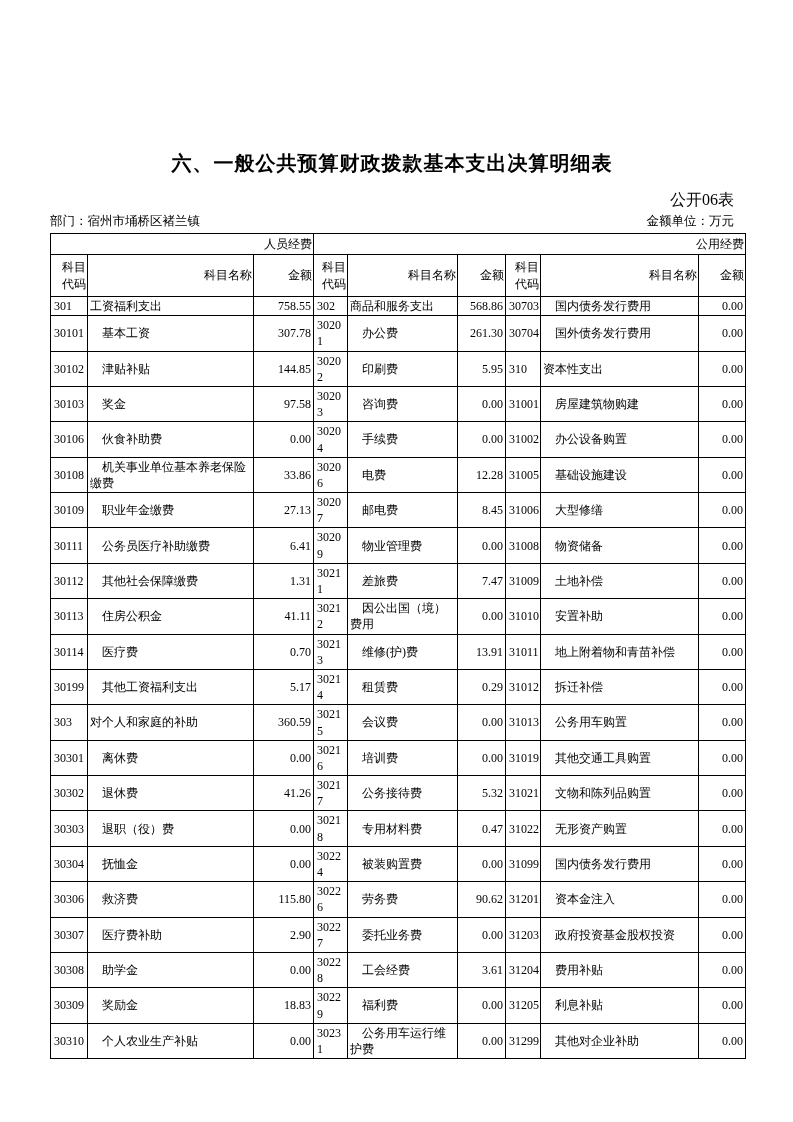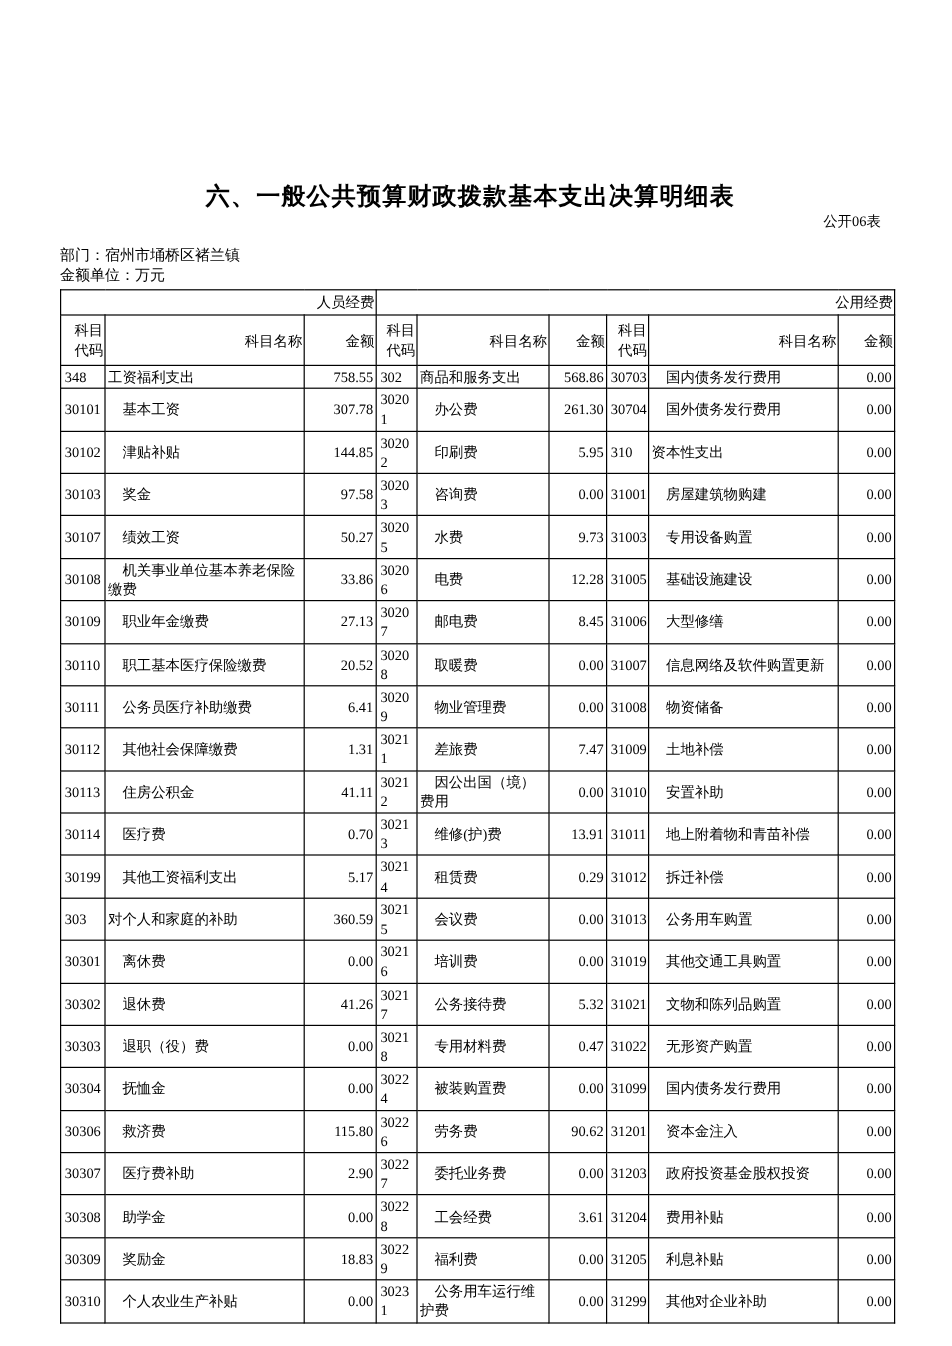--- a/index.html
+++ b/index.html
@@ -8,24 +8,24 @@
     width:782px; height:1122px; background:#fff; color:#000;
     position:relative; overflow:hidden;
     font-family:"Liberation Serif","DejaVu Serif",serif;
   }
   .content { padding:150px 48px 0 50px; }
   .doc-title {
     text-align:center; font-size:20px; font-weight:bold;
     font-family:"Liberation Sans","DejaVu Sans",sans-serif;
     letter-spacing:1px;
   }
-  .meta-right { text-align:right; font-size:12px; margin-top:0; line-height:1.3; }
+  .meta-right { text-align:right; font-size:16px; margin-top:13px; line-height:1.3; }
   .meta-row {
     display:flex; justify-content:space-between; font-size:12.5px;
-    margin-top:12px; line-height:1.3;flex-direction:column;
+    margin-top:2px; line-height:1.3;
   }
   table.budget {
     border-collapse:collapse; table-layout:fixed; width:695px;
     margin-top:4px; font-size:12px;
   }
   table.budget th, table.budget td {
     border:1px solid #000; vertical-align:middle; line-height:1.35;
     overflow:hidden;
   }
   table.budget { border:1.5px solid #000; }
@@ -76,21 +76,21 @@
           <th>科目代码</th>
           <th>科目名称</th>
           <th>金额</th>
           <th>科目代码</th>
           <th>科目名称</th>
           <th>金额</th>
         </tr>
       </thead>
       <tbody>
           <tr>
-            <td class="code">348</td>
+            <td class="code">301</td>
             <td class="name">工资福利支出</td>
             <td class="amt">758.55</td>
             <td class="code">302</td>
             <td class="name">商品和服务支出</td>
             <td class="amt">568.86</td>
             <td class="code">30703</td>
             <td class="name l1">国内债务发行费用</td>
             <td class="amt">0.00</td>
           </tr>
           <tr>
@@ -120,28 +120,28 @@
             <td class="name l1">奖金</td>
             <td class="amt">97.58</td>
             <td class="code">30203</td>
             <td class="name l1">咨询费</td>
             <td class="amt">0.00</td>
             <td class="code">31001</td>
             <td class="name l1">房屋建筑物购建</td>
             <td class="amt">0.00</td>
           </tr>
           <tr>
-            <td class="code">30107</td>
-            <td class="name l1">绩效工资</td>
-            <td class="amt">50.27</td>
-            <td class="code">30205</td>
-            <td class="name l1">水费</td>
-            <td class="amt">9.73</td>
-            <td class="code">31003</td>
-            <td class="name l1">专用设备购置</td>
+            <td class="code">30106</td>
+            <td class="name l1">伙食补助费</td>
+            <td class="amt">0.00</td>
+            <td class="code">30204</td>
+            <td class="name l1">手续费</td>
+            <td class="amt">0.00</td>
+            <td class="code">31002</td>
+            <td class="name l1">办公设备购置</td>
             <td class="amt">0.00</td>
           </tr>
           <tr>
             <td class="code">30108</td>
             <td class="name l1">机关事业单位基本养老保险缴费</td>
             <td class="amt">33.86</td>
             <td class="code">30206</td>
             <td class="name l1">电费</td>
             <td class="amt">12.28</td>
             <td class="code">31005</td>
@@ -153,31 +153,20 @@
             <td class="name l1">职业年金缴费</td>
             <td class="amt">27.13</td>
             <td class="code">30207</td>
             <td class="name l1">邮电费</td>
             <td class="amt">8.45</td>
             <td class="code">31006</td>
             <td class="name l1">大型修缮</td>
             <td class="amt">0.00</td>
           </tr>
           <tr>
-            <td class="code">30110</td>
-            <td class="name l1">职工基本医疗保险缴费</td>
-            <td class="amt">20.52</td>
-            <td class="code">30208</td>
-            <td class="name l1">取暖费</td>
-            <td class="amt">0.00</td>
-            <td class="code">31007</td>
-            <td class="name l1">信息网络及软件购置更新</td>
-            <td class="amt">0.00</td>
-          </tr>
-          <tr>
             <td class="code">30111</td>
             <td class="name l1">公务员医疗补助缴费</td>
             <td class="amt">6.41</td>
             <td class="code">30209</td>
             <td class="name l1">物业管理费</td>
             <td class="amt">0.00</td>
             <td class="code">31008</td>
             <td class="name l1">物资储备</td>
             <td class="amt">0.00</td>
           </tr>

